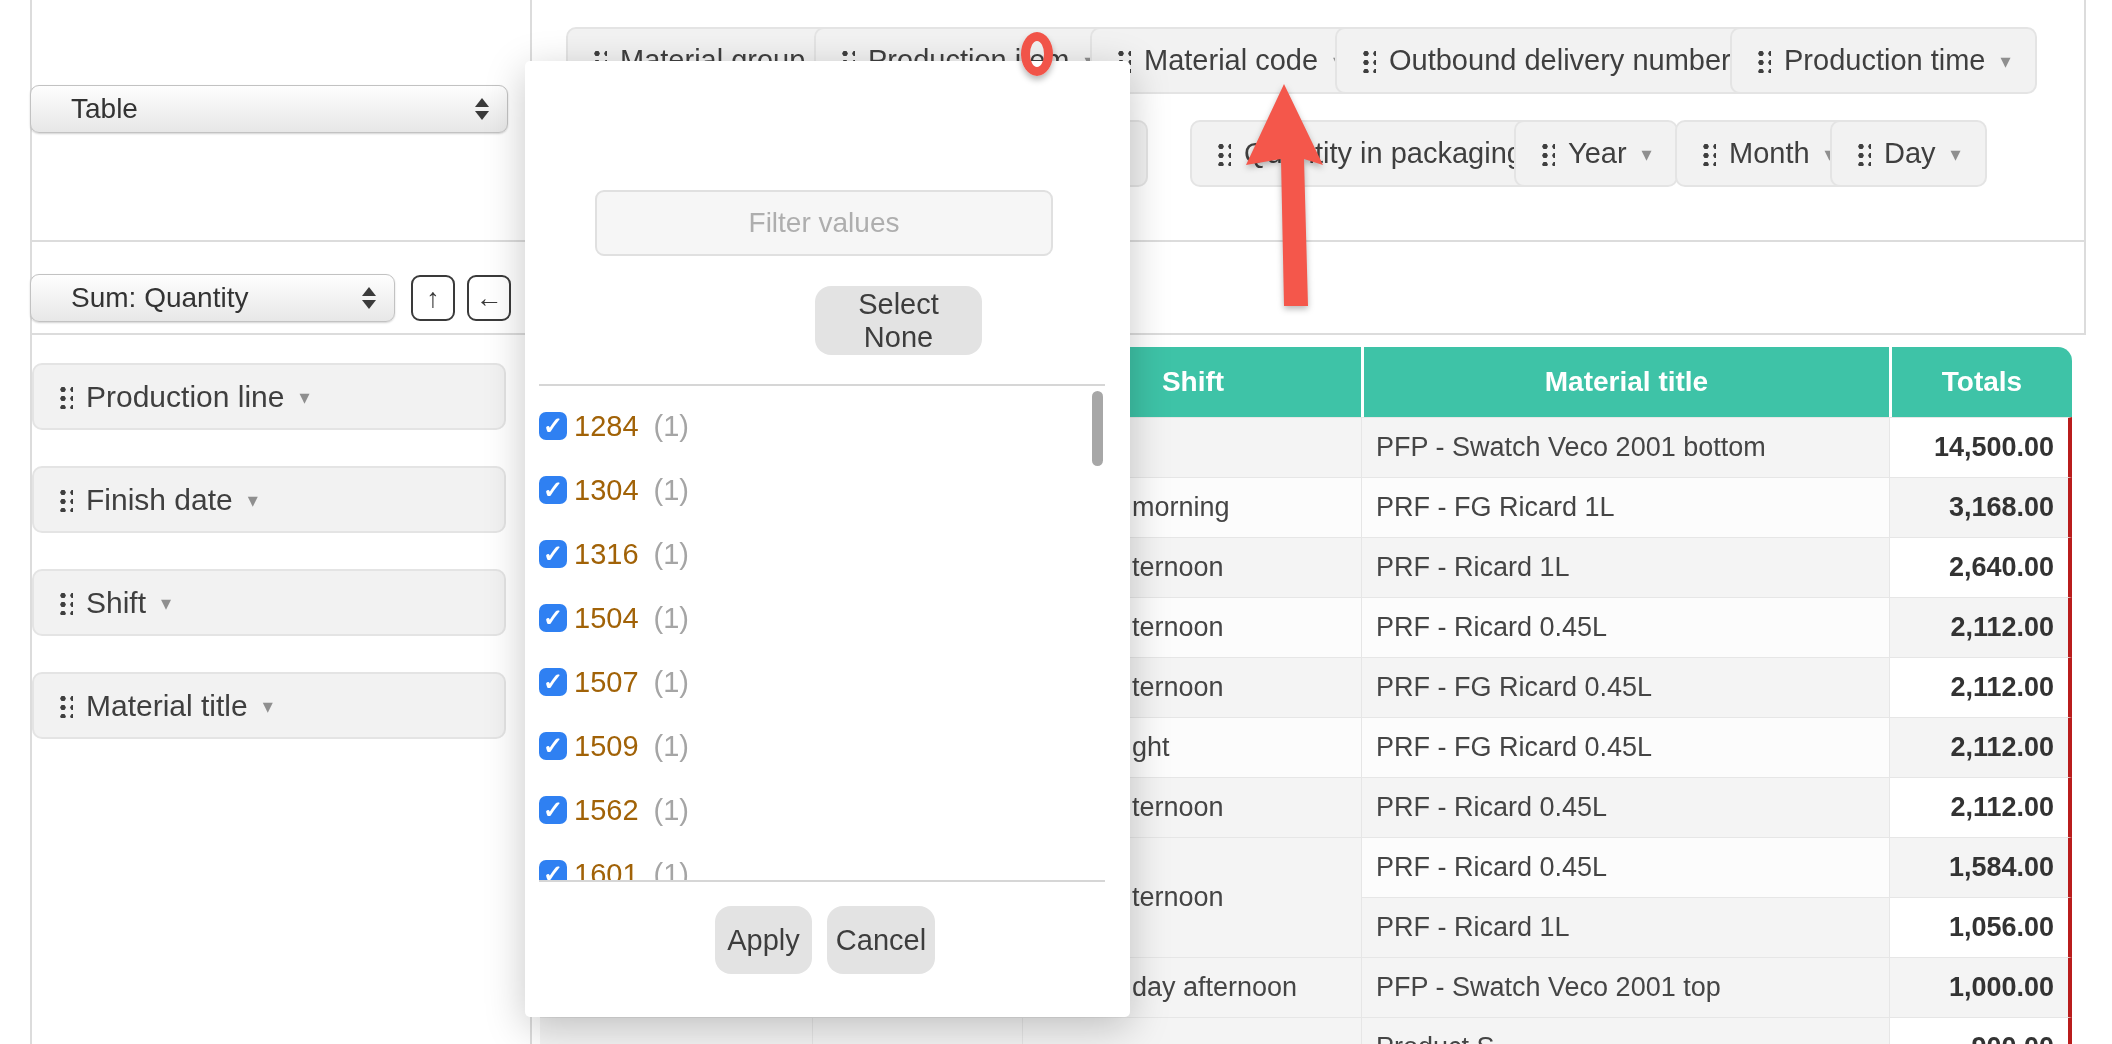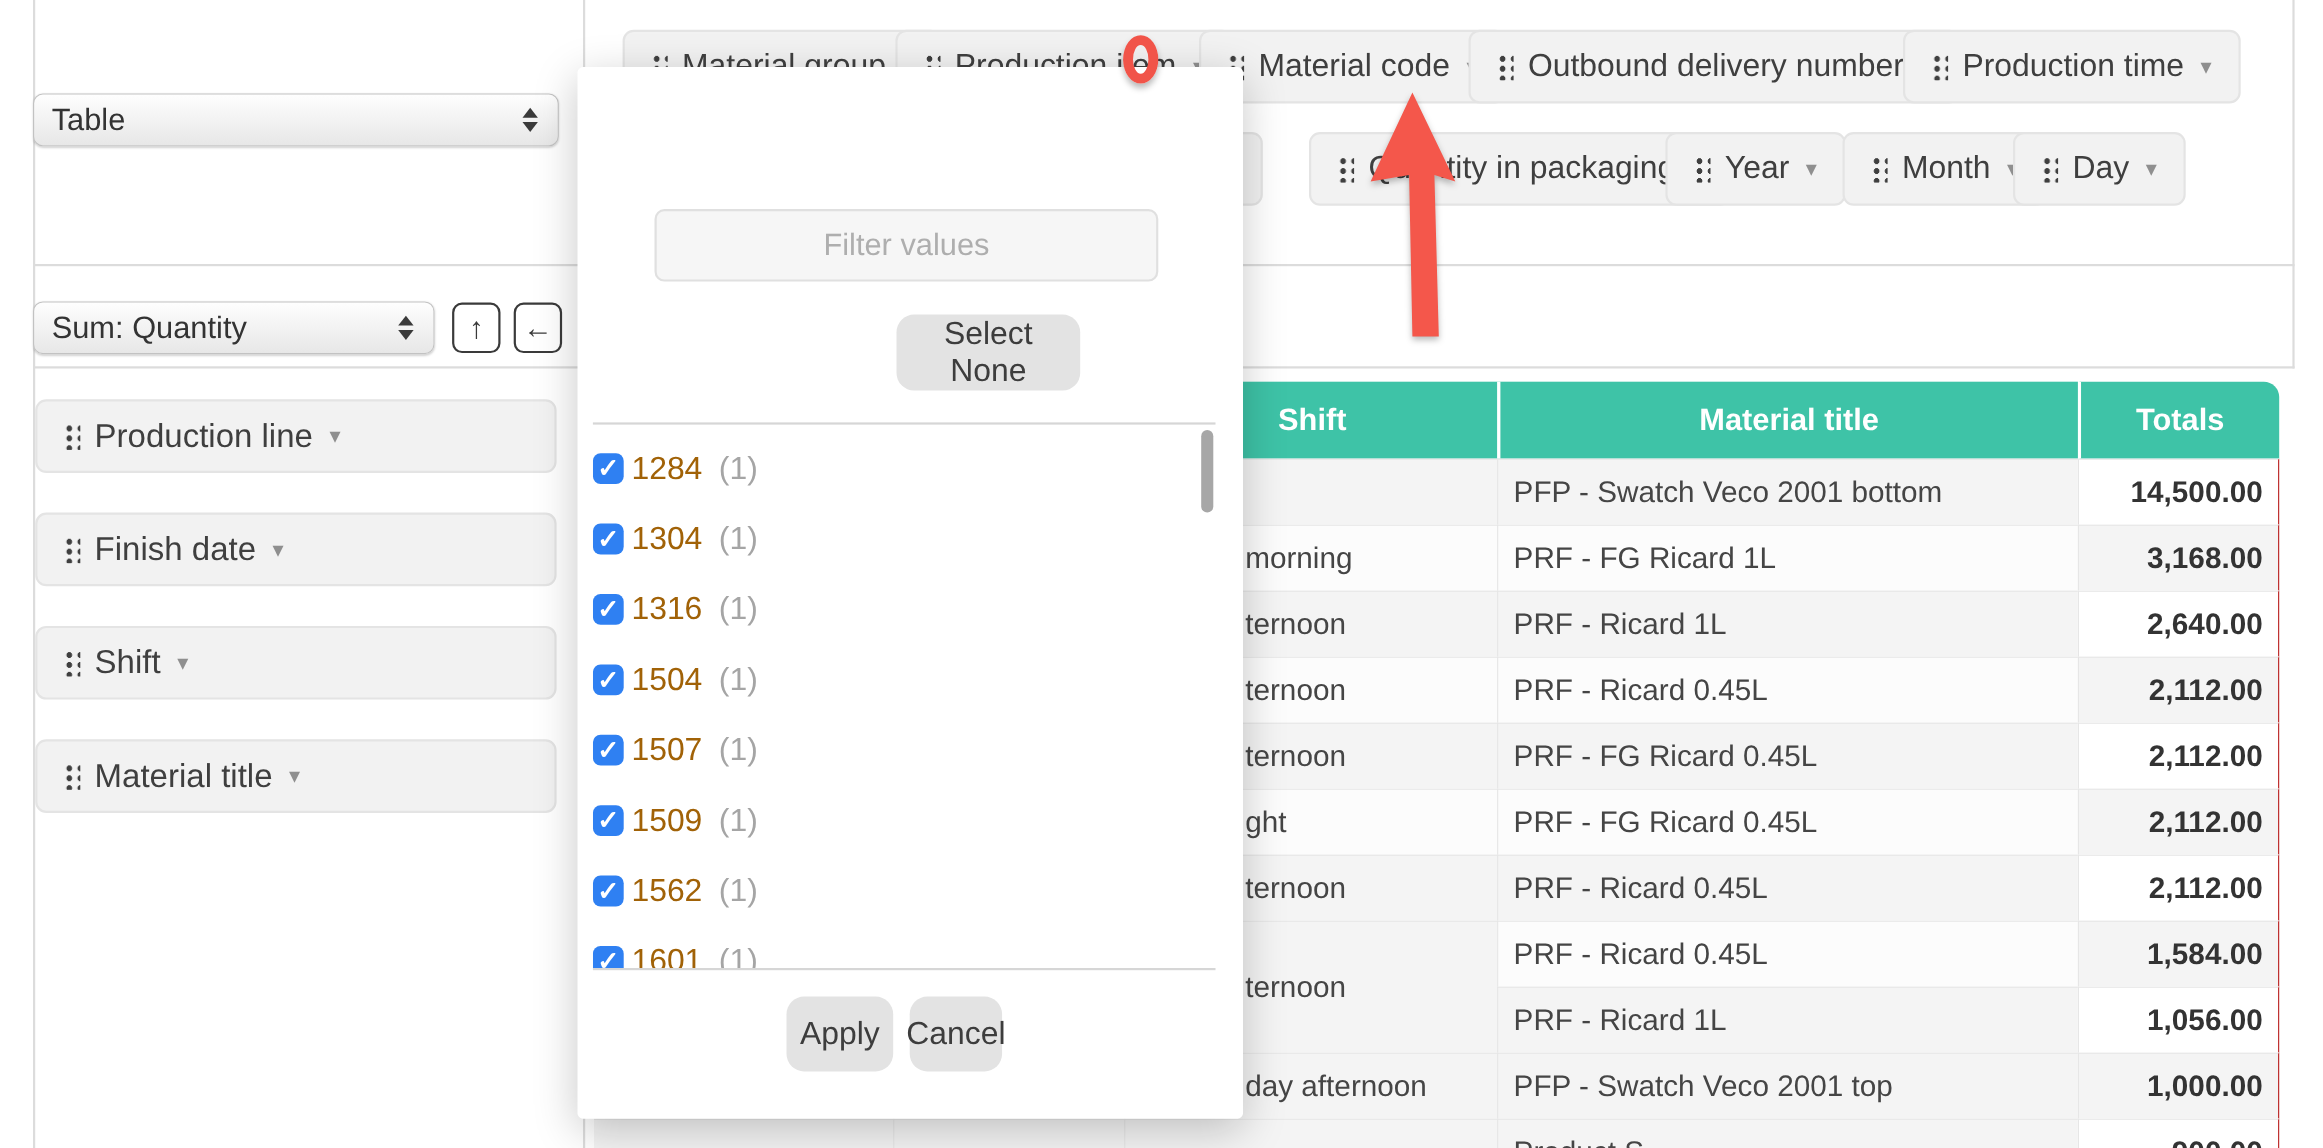--- a/index.html
+++ b/index.html
@@ -29,21 +29,21 @@
   #chip-production-time{left:1730px;top:27px;}
   #chip-hidden{left:900px;top:120px;width:248px;justify-content:space-between;padding-right:16px;}
   #chip-quantity-in-packaging{left:1190px;top:120px;}
   #chip-year{left:1514px;top:120px;}
   #chip-month{left:1659px;top:120px;margin-left:16px;}
   #chip-day{left:1830px;top:120px;}
 
   
   .selectbox{position:absolute;box-sizing:border-box;height:48px;border:1px solid #c2c2c2;border-radius:9px;
         background:linear-gradient(#fefefe,#e7e7e7);box-shadow:0 1px 2px rgba(0,0,0,.18);
-        display:flex;align-items:center;padding:0 18px 0 16px;font-size:28px;color:#333;cursor:pointer;z-index:1;}
+        display:flex;align-items:center;padding:0 18px 0 40px;font-size:28px;color:#333;cursor:pointer;z-index:1;}
   #renderer-select{left:30px;top:85px;width:478px;}
   #aggregator-select{left:30px;top:274px;width:365px;}
   .selectbox .grow{flex:1;}
   .updown{display:flex;flex-direction:column;gap:4px;}
   .updown .tu{width:0;height:0;border-left:7px solid transparent;border-right:7px solid transparent;border-bottom:9px solid #3a3a3a;}
   .updown .td{width:0;height:0;border-left:7px solid transparent;border-right:7px solid transparent;border-top:9px solid #3a3a3a;}
   .sqbtn{position:absolute;box-sizing:border-box;width:44px;height:46px;border:2.5px solid #3a3a3a;border-radius:9px;
         background:#fff;display:flex;align-items:center;justify-content:center;font-size:27px;color:#3a3a3a;cursor:pointer;z-index:1;}
   #btn-move-up{left:411px;top:275px;}
   #btn-move-left{left:467px;top:275px;}
@@ -56,42 +56,42 @@
   col.c-p{width:272px;} col.c-f{width:210px;} col.c-s{width:339px;} col.c-m{width:528px;} col.c-t{width:183px;}
   table.pivot th{height:70px;background:#3ec3a7;color:#fff;font-weight:bold;font-size:28px;text-align:center;padding:0;}
   table.pivot th + th{border-left:3px solid #fff;}
   table.pivot th:first-child{border-top-left-radius:14px;}
   table.pivot th:last-child{border-top-right-radius:14px;}
   table.pivot td{height:60px;box-sizing:border-box;border-top:1px solid #e6e6e6;border-left:1px solid #e6e6e6;
         font-size:27px;color:#454545;padding:0 14px;overflow:hidden;white-space:nowrap;}
   table.pivot td:first-child{border-left:none;}
   table.pivot td.shift{padding-left:109px;}
   table.pivot td.material{padding-left:14px;}
-  table.pivot td.totals{font-weight:bold;color:#333;text-align:right;border-right:1px solid #b91c1c;}
+  table.pivot td.totals{font-weight:bold;color:#333;text-align:right;border-right:4px solid #b91c1c;}
   tr.r-odd td{background:#f4f4f4;} tr.r-odd td.totals{background:#fff;}
   tr.r-even td{background:#fcfcfc;} tr.r-even td.totals{background:#f4f4f4;}
   tr.force-gray td{background:#f4f4f4 !important;}
   td.shift[rowspan]{background:#f4f4f4 !important;}
 
   
   #filter-popup{position:absolute;left:525px;top:61px;width:605px;height:956px;background:#fff;border-radius:5px;
         box-shadow:0 10px 40px rgba(0,0,0,.22);z-index:5;}
   #popup-title{position:absolute;left:0;top:40px;width:100%;text-align:center;font-size:33px;color:#3a3a3a;}
   #popup-title .cnt{color:#9e9e9e;margin-left:10px;}
   #filter-input{position:absolute;left:70px;top:129px;width:458px;height:66px;box-sizing:border-box;
         background:#f6f6f6;border:2px solid #e0e0e0;border-radius:9px;text-align:center;font-size:28px;
         font-family:"Liberation Sans",sans-serif;color:#555;outline:none;}
   #filter-input::placeholder{color:#aeaeae;}
   .pbtn{position:absolute;box-sizing:border-box;background:#e3e3e3;border:none;border-radius:16px;
         font-size:29px;color:#3d3d3d;font-family:"Liberation Sans",sans-serif;cursor:pointer;
         display:flex;align-items:center;justify-content:center;}
   #btn-select-all{left:143px;top:225px;width:132px;height:69px;}
   #btn-select-none{left:290px;top:225px;width:167px;height:69px;}
   #btn-apply{left:190px;top:845px;width:97px;height:68px;}
-  #btn-cancel{left:302px;top:845px;width:84px;height:68px;}
+  #btn-cancel{left:302px;top:845px;width:108px;height:68px;}
   #filter-list{position:absolute;left:14px;top:323px;width:566px;height:498px;box-sizing:border-box;
         border-top:2px solid #d6d6d6;border-bottom:2px solid #d6d6d6;overflow:hidden;padding-top:8px;}
   .fitem{height:64px;display:flex;align-items:center;gap:7px;cursor:pointer;}
   .fcheck{width:28px;height:28px;flex:0 0 auto;background:#2f80f2;border-radius:7px;color:#fff;
         display:flex;align-items:center;justify-content:center;font-size:24px;font-weight:bold;}
   .fitem .lab{font-size:29px;color:#a16207;}
   .fitem .cnt{font-size:29px;color:#a5a5a5;margin-left:8px;}
   #list-scrollthumb{position:absolute;left:567px;top:330px;width:11px;height:75px;background:#a7a7a7;border-radius:6px;}
 
   

